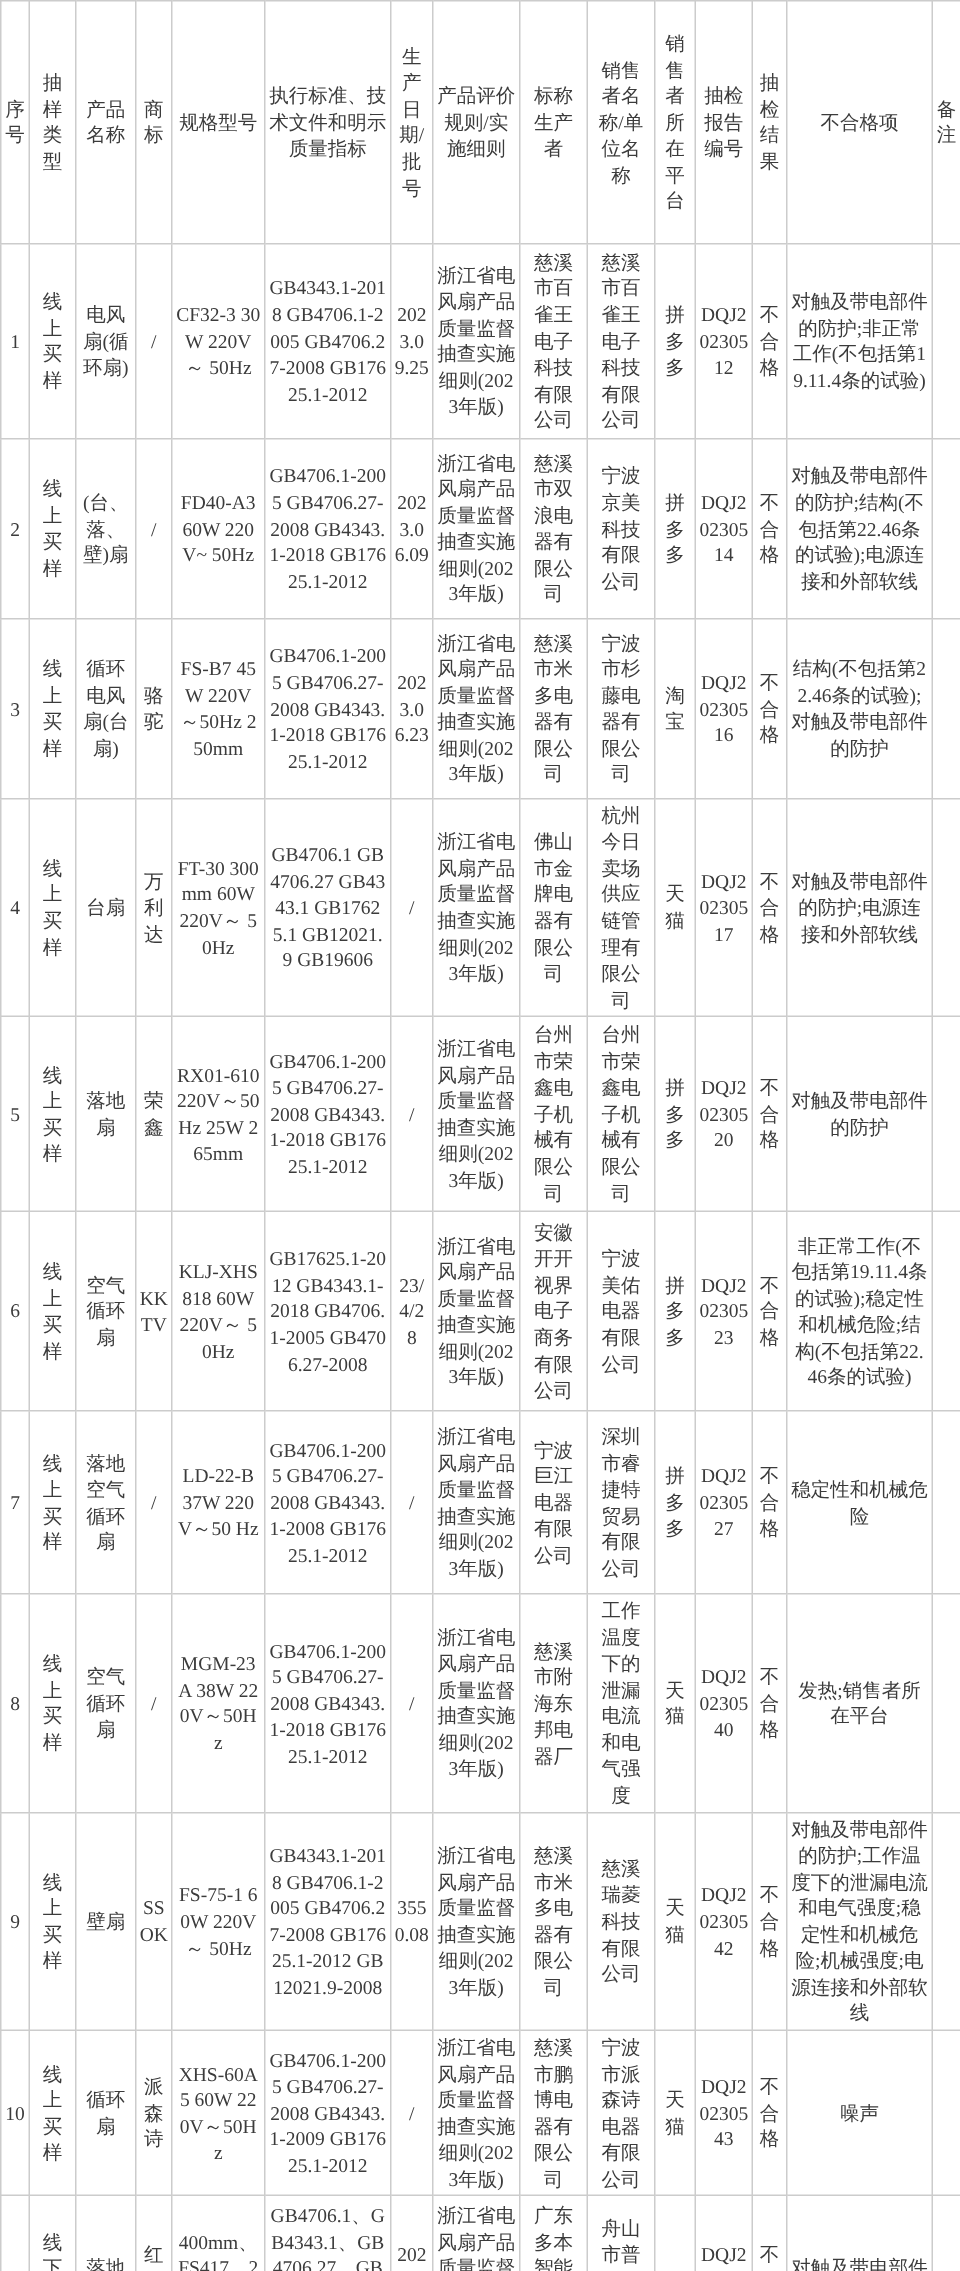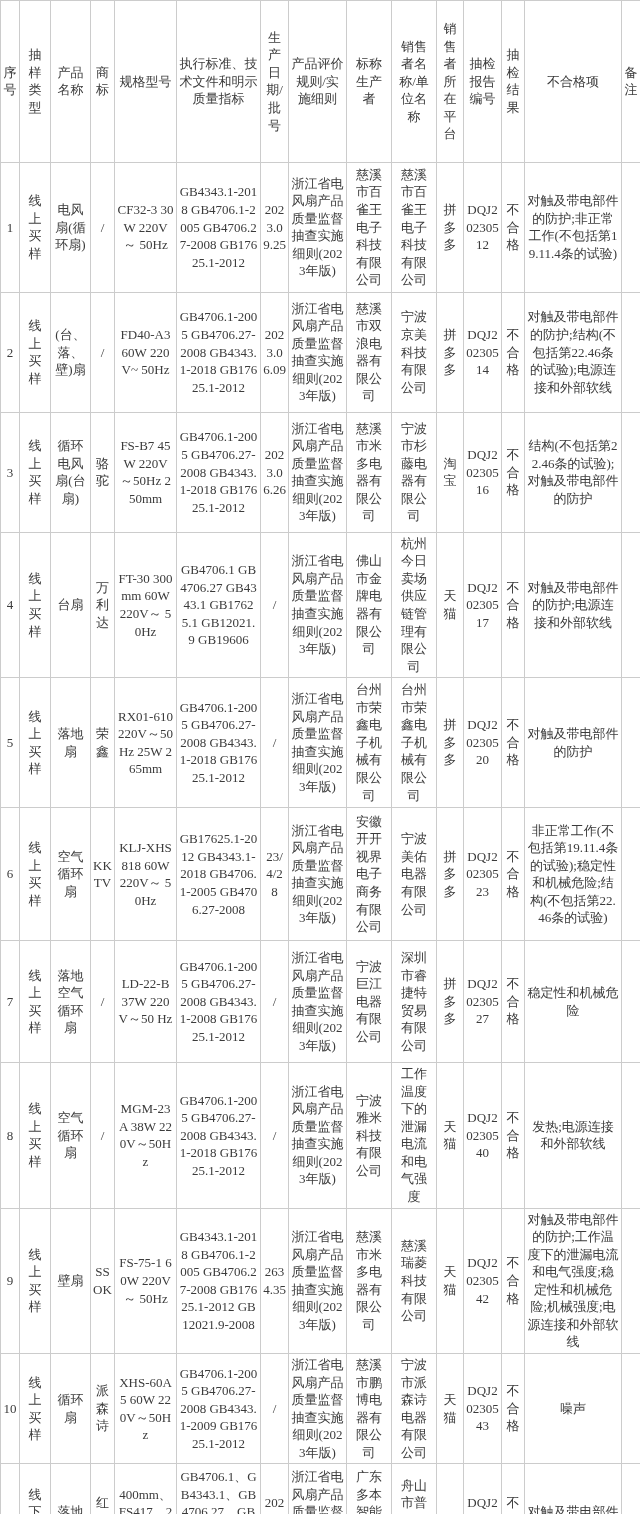--- a/index.html
+++ b/index.html
@@ -115,21 +115,21 @@
         <td>对触及带电部件的防护;结构(不包括第22.46条的试验);电源连接和外部软线</td>
         <td></td>
       </tr>
       <tr>
         <td>3</td>
         <td>线上买样</td>
         <td>循环电风扇(台扇)</td>
         <td>骆驼</td>
         <td>FS-B7 45W 220V～50Hz 250mm</td>
         <td>GB4706.1-2005 GB4706.27-2008 GB4343.1-2018 GB17625.1-2012</td>
-        <td>2023.06.26</td>
+        <td>2023.06.23</td>
         <td>浙江省电风扇产品质量监督抽查实施细则(2023年版)</td>
         <td>慈溪市米多电器有限公司</td>
         <td>宁波市杉藤电器有限公司</td>
         <td>淘宝</td>
         <td>DQJ20230516</td>
         <td>不合格</td>
         <td>结构(不包括第22.46条的试验);对触及带电部件的防护</td>
         <td></td>
       </tr>
       <tr>
@@ -202,36 +202,36 @@
       </tr>
       <tr>
         <td>8</td>
         <td>线上买样</td>
         <td>空气循环扇</td>
         <td>/</td>
         <td>MGM-23A 38W 220V～50Hz</td>
         <td>GB4706.1-2005 GB4706.27-2008 GB4343.1-2018 GB17625.1-2012</td>
         <td>/</td>
         <td>浙江省电风扇产品质量监督抽查实施细则(2023年版)</td>
-        <td>宁波雅米科技有限公司</td>
+        <td>慈溪市附海东邦电器厂</td>
         <td>工作温度下的泄漏电流和电气强度</td>
         <td>天猫</td>
         <td>DQJ20230540</td>
         <td>不合格</td>
-        <td>发热;电源连接和外部软线</td>
+        <td>发热;销售者所在平台</td>
         <td></td>
       </tr>
       <tr>
         <td>9</td>
         <td>线上买样</td>
         <td>壁扇</td>
         <td>SSOK</td>
         <td>FS-75-1 60W 220V～ 50Hz</td>
         <td>GB4343.1-2018 GB4706.1-2005 GB4706.27-2008 GB17625.1-2012 GB12021.9-2008</td>
-        <td>2634.35</td>
+        <td>3550.08</td>
         <td>浙江省电风扇产品质量监督抽查实施细则(2023年版)</td>
         <td>慈溪市米多电器有限公司</td>
         <td>慈溪瑞菱科技有限公司</td>
         <td>天猫</td>
         <td>DQJ20230542</td>
         <td>不合格</td>
         <td>对触及带电部件的防护;工作温度下的泄漏电流和电气强度;稳定性和机械危险;机械强度;电源连接和外部软线</td>
         <td></td>
       </tr>
       <tr>

